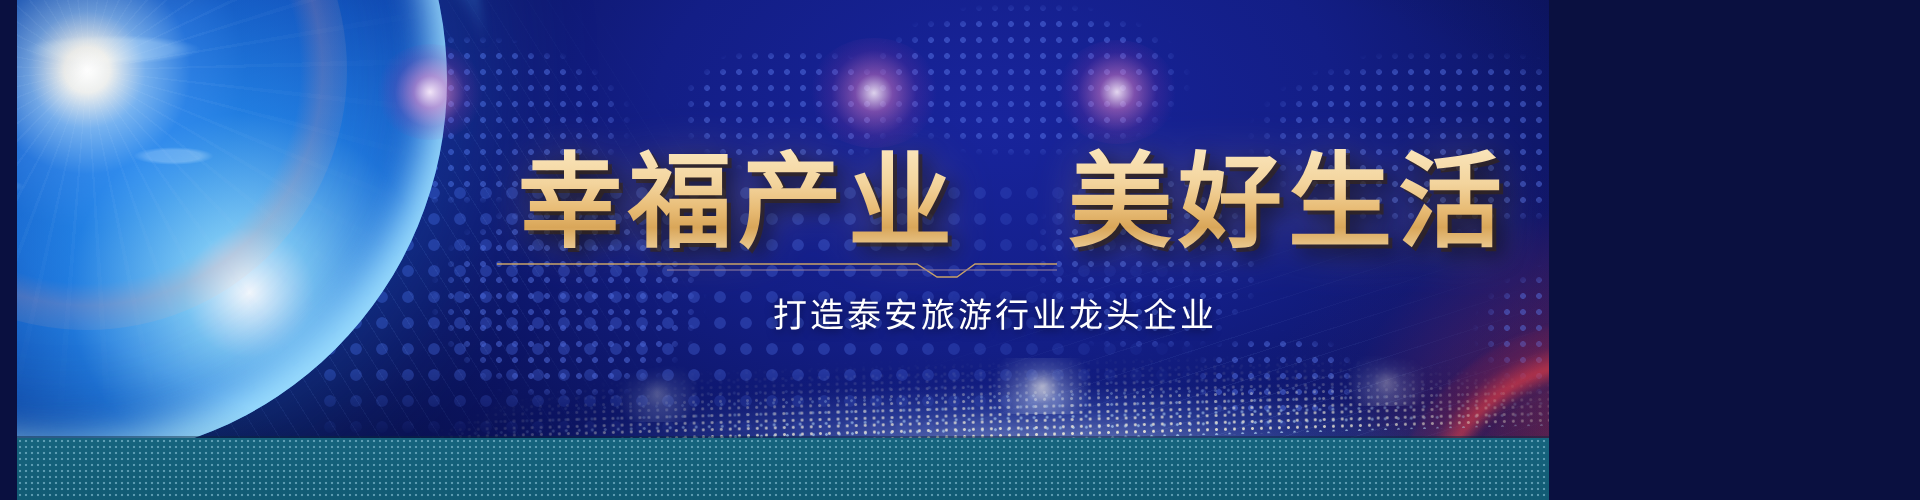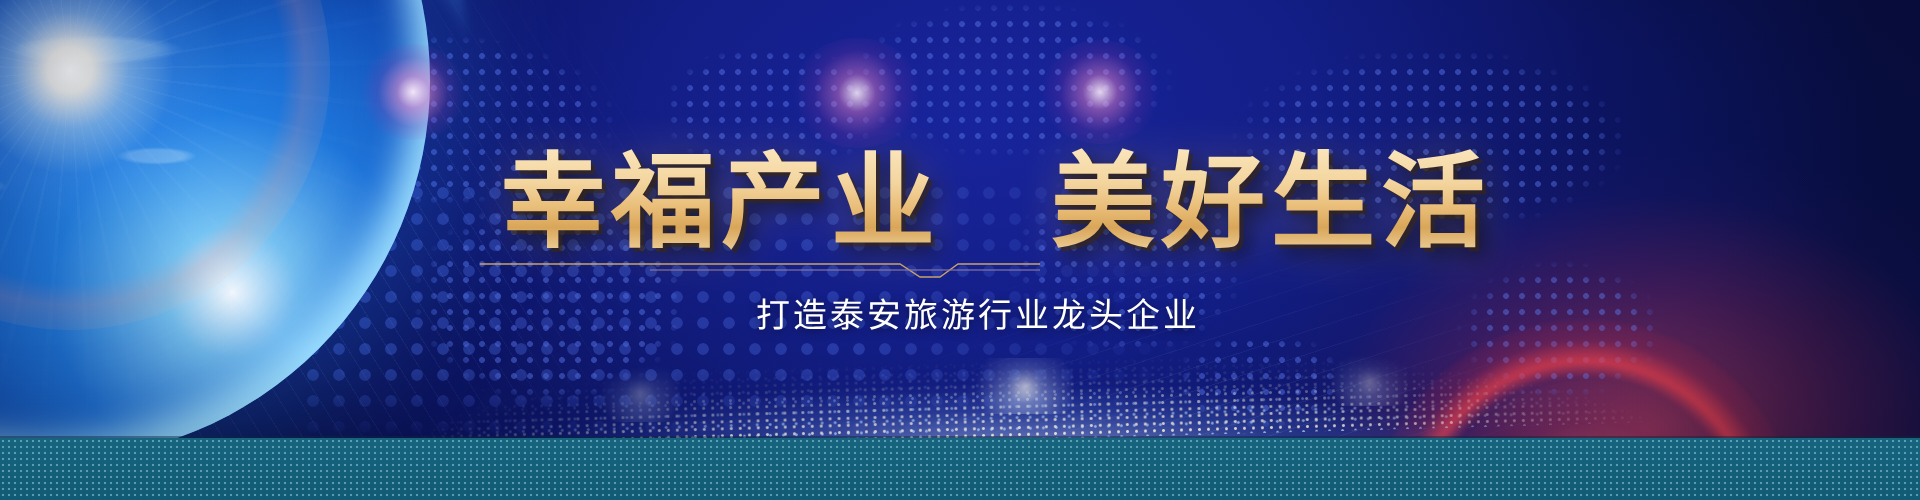--- a/index.html
+++ b/index.html
@@ -1,26 +1,27 @@
 <!DOCTYPE html>
 <html lang="zh-CN"><head>
 <meta charset="utf-8">
 <title>Banner</title>
 <style>
   html,body{margin:0;padding:0;background:#0a1040;}
   body{font-family:"Liberation Sans","DejaVu Sans",sans-serif;}
 
   .banner{
     position:relative;
-    width:1920px;height:500px;
+    width:1532px;height:500px;
     overflow:hidden;
     background:
       radial-gradient(ellipse 520px 380px at 1650px 430px, rgba(225,70,90,0.55) 0%, rgba(170,45,90,0.30) 38%, rgba(60,30,110,0.10) 62%, rgba(0,0,0,0) 78%),
       radial-gradient(ellipse 900px 600px at 980px 120px, #18249c 0%, #131e86 38%, #0c1460 70%, #080e42 100%),
       linear-gradient(160deg,#0b1150 0%,#101a78 38%,#0d1560 70%,#060a33 100%);
+    margin-left: 17px;
   }
 
   
   .dotmap{
     position:absolute; left:250px; top:0; width:1500px; height:440px;
     background-image:radial-gradient(circle at 50% 50%, rgba(90,120,235,0.55) 0 2.6px, rgba(0,0,0,0) 3.2px);
     background-size:16px 16px;
     -webkit-mask-image:
       radial-gradient(ellipse 260px 120px at 180px 120px,#000 0 60%,transparent 72%),
       radial-gradient(ellipse 200px 150px at 300px 300px,#000 0 55%,transparent 70%),

